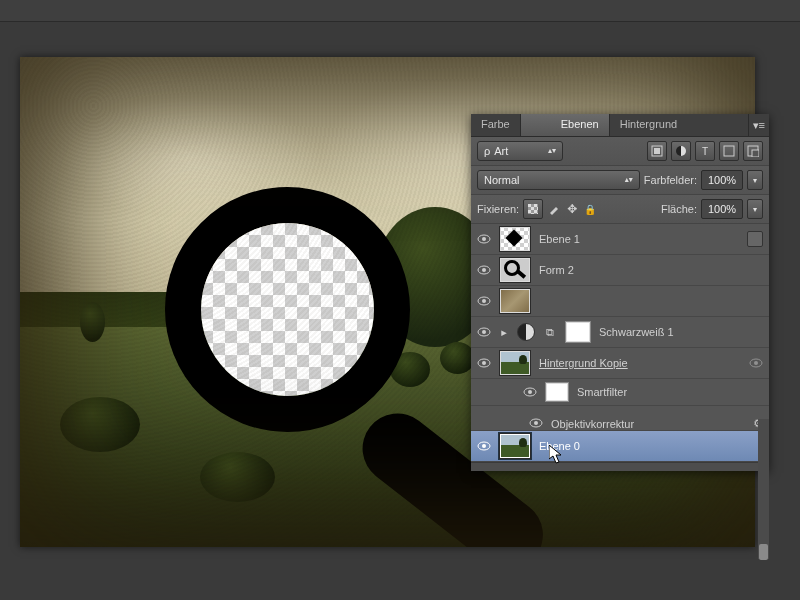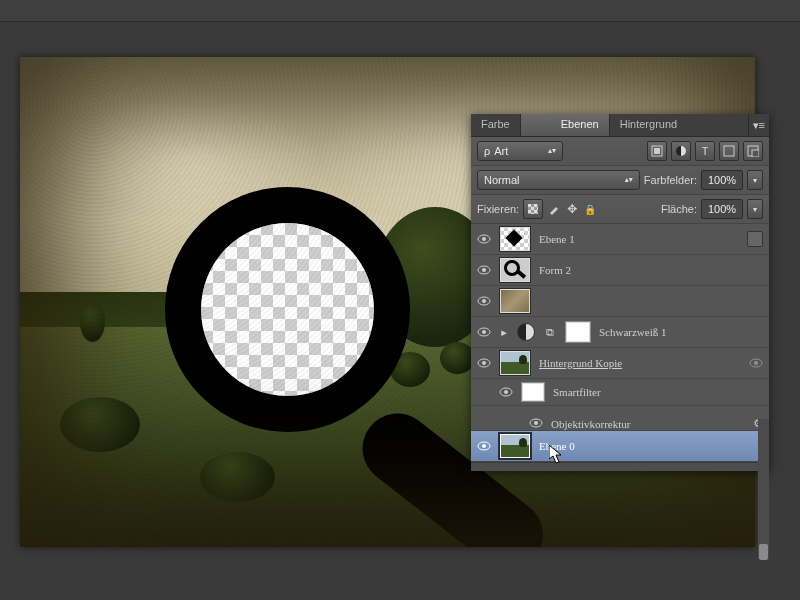--- a/index.html
+++ b/index.html
@@ -37,21 +37,21 @@
   .ddown{display:flex;align-items:center;height:18px;background:linear-gradient(#6a6a6a,#4f4f4f);border:1px solid #2e2e2e;border-radius:3px;padding:0 6px;gap:4px;color:#e8e8e8;min-width:0;}
   .ddown .arr{margin-left:auto;font-size:8px;color:#ddd;line-height:1;}
   .mini{width:18px;height:18px;border:1px solid #2e2e2e;background:linear-gradient(#6a6a6a,#4f4f4f);border-radius:2px;display:flex;align-items:center;justify-content:center;color:#ddd;font-size:10px;}
   .lbl{color:#d6d6d6;}
   .valbox{width:40px;height:18px;background:#474747;border:1px solid #2a2a2a;border-radius:2px;display:flex;align-items:center;justify-content:center;color:#eaeaea;}
   .arrowbtn{width:14px;height:18px;background:linear-gradient(#6a6a6a,#4f4f4f);border:1px solid #2e2e2e;border-radius:2px;display:flex;align-items:center;justify-content:center;font-size:8px;color:#ddd;}
 
   
   .layers{background:#555;}
   .layer{display:flex;align-items:center;height:30px;padding:0 6px;gap:8px;border-bottom:1px solid #474747;}
-  .layer.sub{padding-left:28px;height:26px;}
+  .layer.sub{padding-left:52px;height:26px;}
   .layer.subsub{padding-left:58px;height:24px;align-items:flex-end;}
   .layer.selected{background:linear-gradient(#8aa0c7,#6e89b4);color:#fff;}
   .eye{width:14px;height:14px;display:flex;align-items:center;justify-content:center;color:#ddd;}
   .thumb{width:30px;height:24px;border:1px solid #2a2a2a;background:#888;box-shadow:inset 0 0 0 1px #ddd;}
   .thumb.checker{background:#fff;background-image:linear-gradient(45deg,#cfcfcf 25%,transparent 25%,transparent 75%,#cfcfcf 75%),linear-gradient(45deg,#cfcfcf 25%,transparent 25%,transparent 75%,#cfcfcf 75%);background-size:8px 8px;background-position:0 0,4px 4px;position:relative;}
   .thumb.shape{background:#ccc;position:relative;}
   .thumb.shape::after{content:"";position:absolute;left:4px;top:2px;width:16px;height:16px;border:3px solid #000;border-radius:50%;box-sizing:border-box;}
   .thumb.shape::before{content:"";position:absolute;left:16px;top:14px;width:10px;height:4px;background:#000;transform:rotate(40deg);}
   .thumb.photo{background:linear-gradient(#b0c3d0 0 45%,#3f5a26 45% 100%);position:relative;}
   .thumb.photo::after{content:"";position:absolute;right:3px;top:4px;width:8px;height:9px;background:#1f2e12;border-radius:50% 50% 40% 40%;}
@@ -172,21 +172,21 @@
         </div>
       <div style="width:14px;display:flex;justify-content:center;">
           <span style="font-size:10px;">🔒</span>
         </div>
       <div style="flex:1"></div>
       <span class="lbl">Fläche:</span>
       <div class="valbox">100%</div>
       <div class="arrowbtn">▾</div>
     </div>
 
-    <div class="layers" style="position:relative;font-family:Liberation Serif, serif;">
+    <div class="layers" style="position:relative;">
 
       <div class="layer">
         <span class="eye">
             <svg width="14" height="10">
               <ellipse cx="7" cy="5" rx="6" ry="4" fill="none" stroke="#ccc"></ellipse>
               <circle cx="7" cy="5" r="2" fill="#ccc"></circle>
             </svg>
           </span>
         <div class="thumb checker">
             <div class="diamond"></div>

